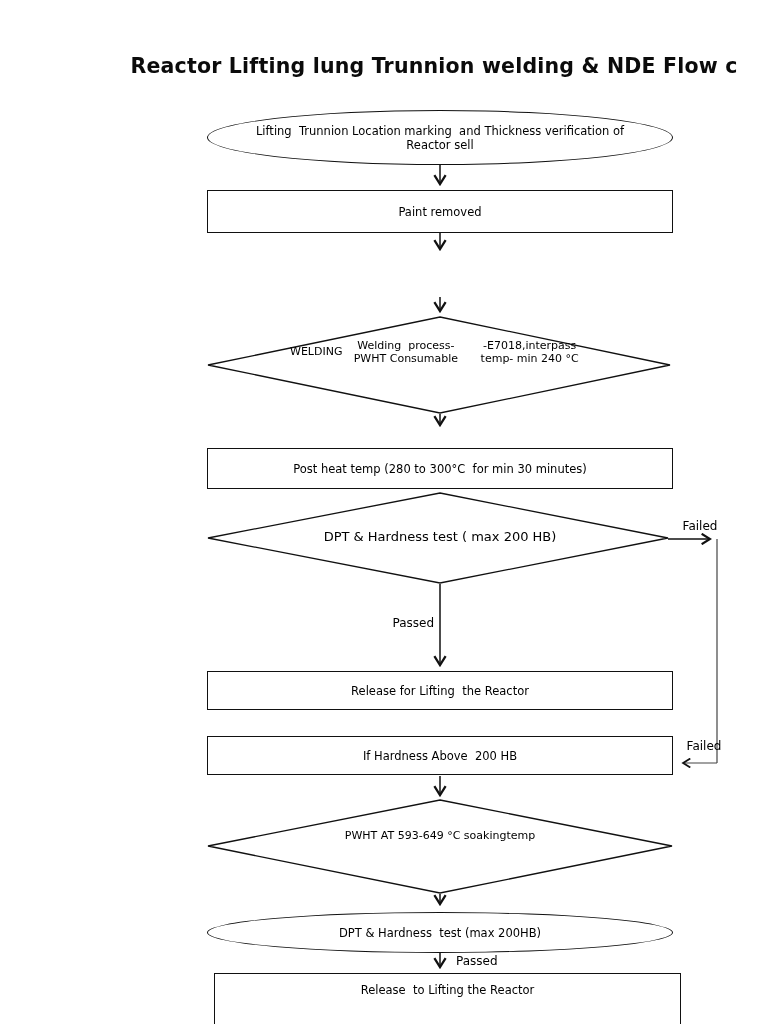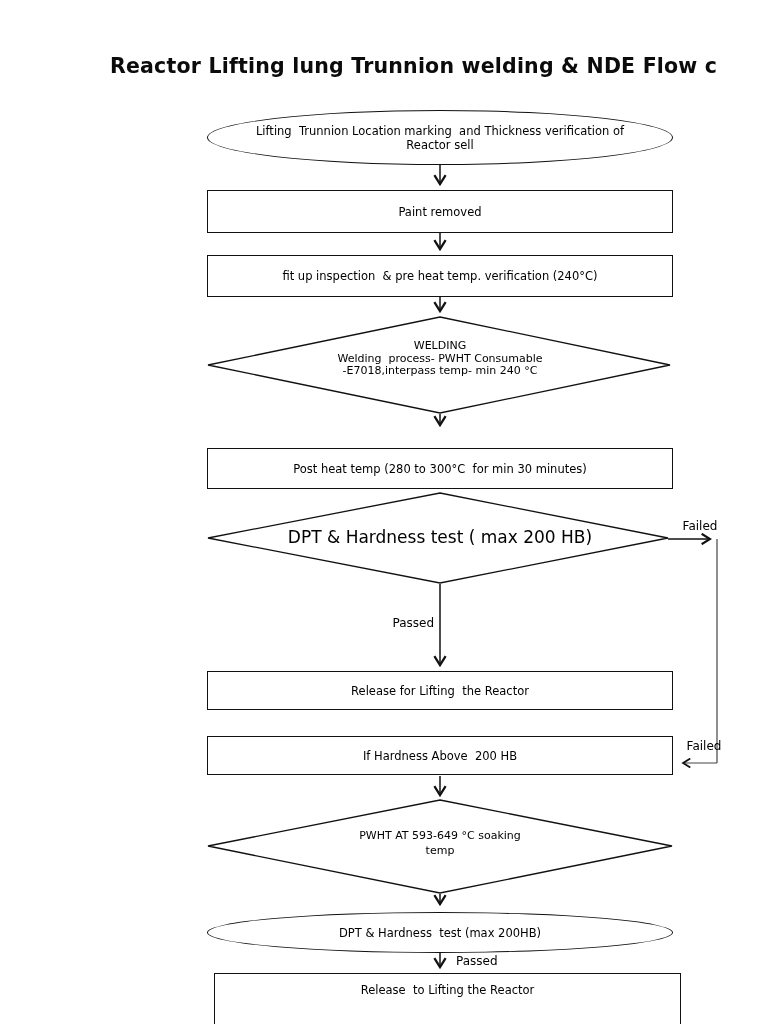--- a/index.html
+++ b/index.html
@@ -7,21 +7,21 @@
     position:relative;
     width:768px;height:1024px;
     background:#ffffff;
     overflow:hidden;
     font-family:"DejaVu Sans", sans-serif;
     color:#000;
   }
   .title{
     position:absolute;
     left:110px;top:54px;width:648px;
-    text-align:left;
+    text-align:center;
     font-size:20.5px;
     font-weight:bold;
     letter-spacing:0.2px;
     color:#0b0b0b;
     white-space:nowrap;
   }
   .svg-layer{
     position:absolute;left:0;top:0;width:768px;height:1024px;
   }
   .node{
@@ -30,21 +30,21 @@
     text-align:center;
     font-size:11.5px;
     line-height:14px;
     background:#ffffff;
     box-sizing:border-box;
   }
   .rect{border:1.7px solid #111;}
   .oval{border:1.6px solid #111;border-radius:50%;}
   .dtext{
     position:absolute;
-    display:flex;flex-direction:column;align-items:center;justify-content:center;
+    display:flex;flex-direction:row;align-items:center;justify-content:center;
     text-align:center;
     font-size:11px;
     line-height:12.5px;
   }
   .lbl{
     position:absolute;
     font-size:12px;
   }
   .pre{white-space:pre-wrap;}
   .bottom-rect{align-items:flex-start;padding-top:9px;}
@@ -82,31 +82,30 @@
     <line x1="717" y1="763" x2="684" y2="763" stroke="#444" stroke-width="1.2" marker-end="url(#arrow)"></line>
   </svg>
 
   <div class="node oval pre" style="left:207px;top:110px;width:466px;height:55px;flex-direction:column;">
     <span class="pre">Lifting  Trunnion Location marking  and Thickness verification of</span>
     <span class="pre">Reactor sell</span>
   </div>
 
   <div class="node rect pre" style="left:207px;top:190px;width:466px;height:43px;">Paint removed</div>
 
-  <div class="node rect pre" style="left:207px;top:255px;width:466px;height:42px;">fit up inspection  &amp; pre heat temp. verification (240°C)</div>
 
   <div class="dtext" style="left:290px;top:340px;width:300px;">
     <span class="pre">WELDING</span>
     <span class="pre">Welding  process- PWHT Consumable</span>
     <span class="pre">-E7018,interpass temp- min 240 °C</span>
   </div>
 
   <div class="node rect pre" style="left:207px;top:448px;width:466px;height:41px;">Post heat temp (280 to 300°C  for min 30 minutes)</div>
 
-  <div class="dtext pre" style="left:250px;top:531px;width:380px;font-size:17px;">DPT &amp; Hardness test ( max 200 HB)</div>
+  <div class="dtext pre" style="left:250px;top:531px;width:380px;font-size:13px;">DPT &amp; Hardness test ( max 200 HB)</div>
 
   <div class="node rect pre" style="left:207px;top:671px;width:466px;height:39px;">Release for Lifting  the Reactor</div>
 
   <div class="node rect pre" style="left:207px;top:736px;width:466px;height:39px;">If Hardness Above  200 HB</div>
 
   <div class="dtext" style="left:310px;top:828px;width:260px;font-size:11px;line-height:15px;">
     <span class="pre">PWHT AT 593-649 °C soaking</span>
     <span class="pre">temp</span>
   </div>
 

